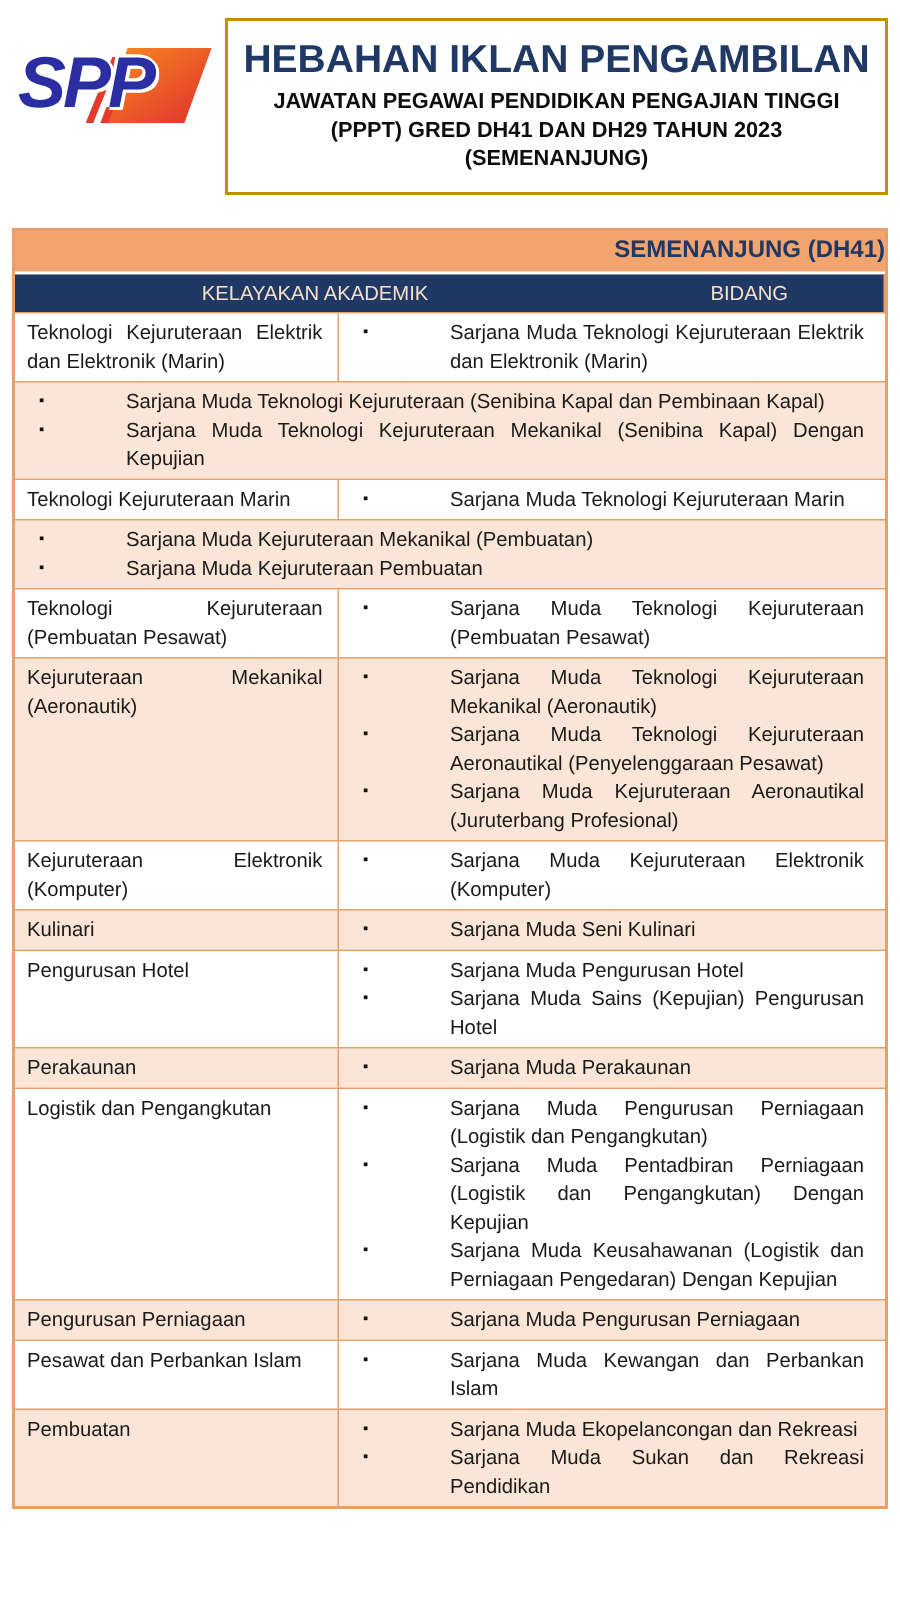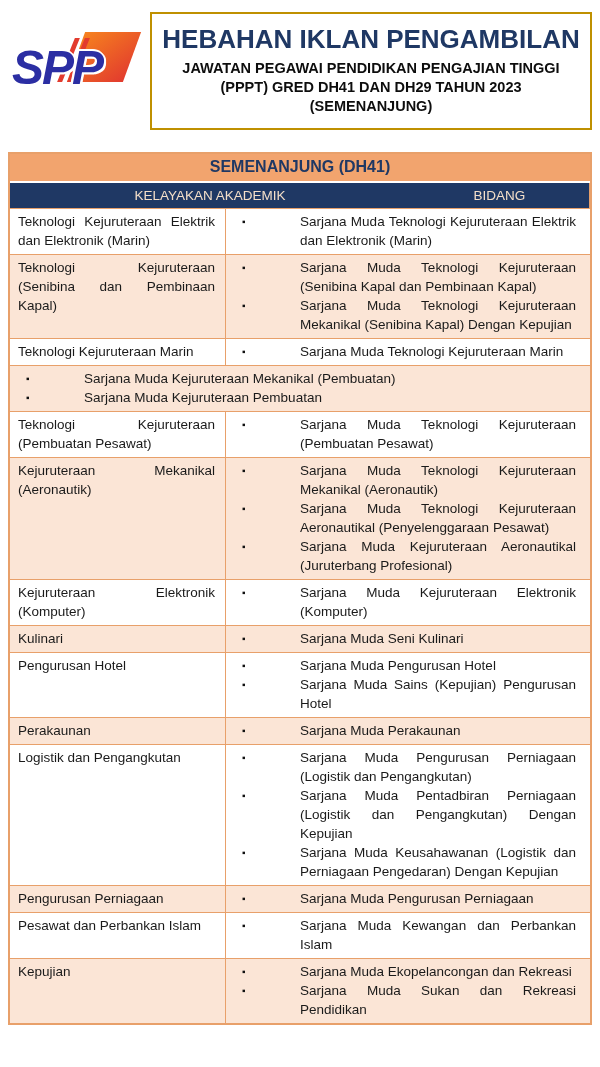--- a/index.html
+++ b/index.html
@@ -15,38 +15,38 @@
   .masthead{display:flex; align-items:flex-start; padding:12px 8px 0 10px;}
   .logo{position:relative; width:132px; height:84px; flex:none; margin-top:8px;}
   .logo-shape{
     position:absolute; right:10px; top:12px; width:56px; height:50px;
     background:linear-gradient(135deg,#F6821F 0%,#E23B2E 100%);
     transform:skewX(-20deg);
   }
   .logo-stripe{position:absolute; width:5px; height:44px; background:#E23B2E; transform:skewX(-22deg); top:18px;}
   .stripe-1{left:56px;} .stripe-2{left:66px;}
   .logo-text{
-    position:absolute; left:2px; top:16px; font-size:48px; line-height:64px;
+    position:absolute; left:2px; top:4px; font-size:48px; line-height:64px;
     font-weight:bold; font-style:italic; color:var(--logo_blue); letter-spacing:-2px;
     text-shadow:2px 0 0 #fff,-2px 0 0 #fff,0 2px 0 #fff,0 -2px 0 #fff,2px 2px 0 #fff,-2px -2px 0 #fff;
   }
   .title-box{
     flex:1; margin-left:8px; border:2px solid var(--gold);
     text-align:center; padding:10px 6px 12px;
   }
   .title-box h1{
     margin:0 0 5px; color:var(--navy); font-size:26px; line-height:30px;
     font-weight:bold; letter-spacing:0;
   }
   .subtitle{font-weight:bold; font-size:14.5px; line-height:19px; color:#0d0d0d;}
 
   .table-wrap{margin:22px 8px 0; border:2px solid var(--table_border);}
   .section-bar{
     background:var(--salmon); color:var(--navy); font-weight:bold; font-size:16px;
-    text-align:center; padding:4px 0 5px; border-bottom:2px solid #ffffff;
+    text-align:right; padding:4px 0 5px; border-bottom:2px solid #ffffff;
   }
   .col-head{display:flex; background:var(--navy); color:var(--header_text); font-size:13.5px;}
   .col-head .hcell{padding:5px 4px; text-align:center;}
   .hcell-left{width:180px; border-right:1px solid var(--table_border); flex:none;}
   .hcell-right{flex:1;}
 
   .row{display:flex; border-top:1px solid var(--table_border); background:#ffffff;}
   .row.shaded{background:var(--peach);}
   .cell{font-size:13.5px; line-height:19px;}
   .cell-left{
@@ -90,21 +90,20 @@
           <div class="cell cell-right">
             <ul>
               <li>
                 <span class="bullet">▪</span>
                 <span class="item-text">Sarjana Muda Teknologi Kejuruteraan Elektrik dan Elektronik (Marin)</span>
               </li>
             </ul>
           </div>
         </div>
         <div class="row shaded">
-          <div class="cell cell-left">Teknologi Kejuruteraan (Senibina dan Pembinaan Kapal)</div>
           <div class="cell cell-right">
             <ul>
               <li>
                 <span class="bullet">▪</span>
                 <span class="item-text">Sarjana Muda Teknologi Kejuruteraan (Senibina Kapal dan Pembinaan Kapal)</span>
               </li>
               <li>
                 <span class="bullet">▪</span>
                 <span class="item-text">Sarjana Muda Teknologi Kejuruteraan Mekanikal (Senibina Kapal) Dengan Kepujian</span>
               </li>
@@ -249,21 +248,21 @@
           <div class="cell cell-right">
             <ul>
               <li>
                 <span class="bullet">▪</span>
                 <span class="item-text">Sarjana Muda Kewangan dan Perbankan Islam</span>
               </li>
             </ul>
           </div>
         </div>
         <div class="row shaded">
-          <div class="cell cell-left">Kepujian</div>
+          <div class="cell cell-left">Pembuatan</div>
           <div class="cell cell-right">
             <ul>
               <li>
                 <span class="bullet">▪</span>
                 <span class="item-text">Sarjana Muda Ekopelancongan dan Rekreasi</span>
               </li>
               <li>
                 <span class="bullet">▪</span>
                 <span class="item-text">Sarjana Muda Sukan dan Rekreasi Pendidikan</span>
               </li>

